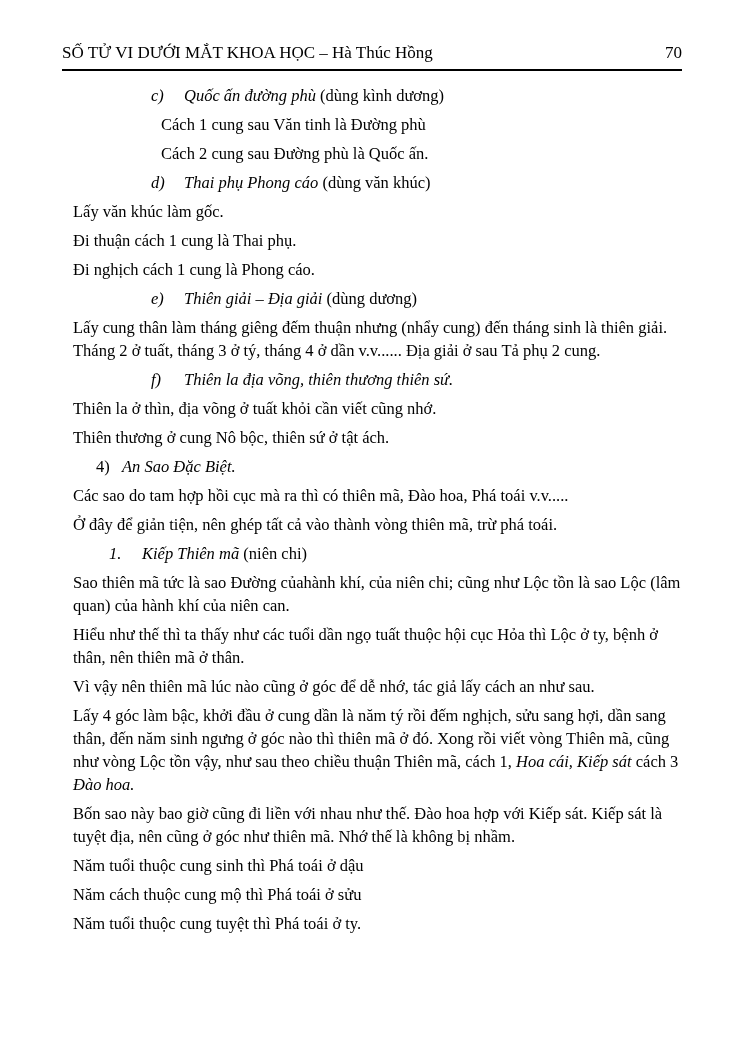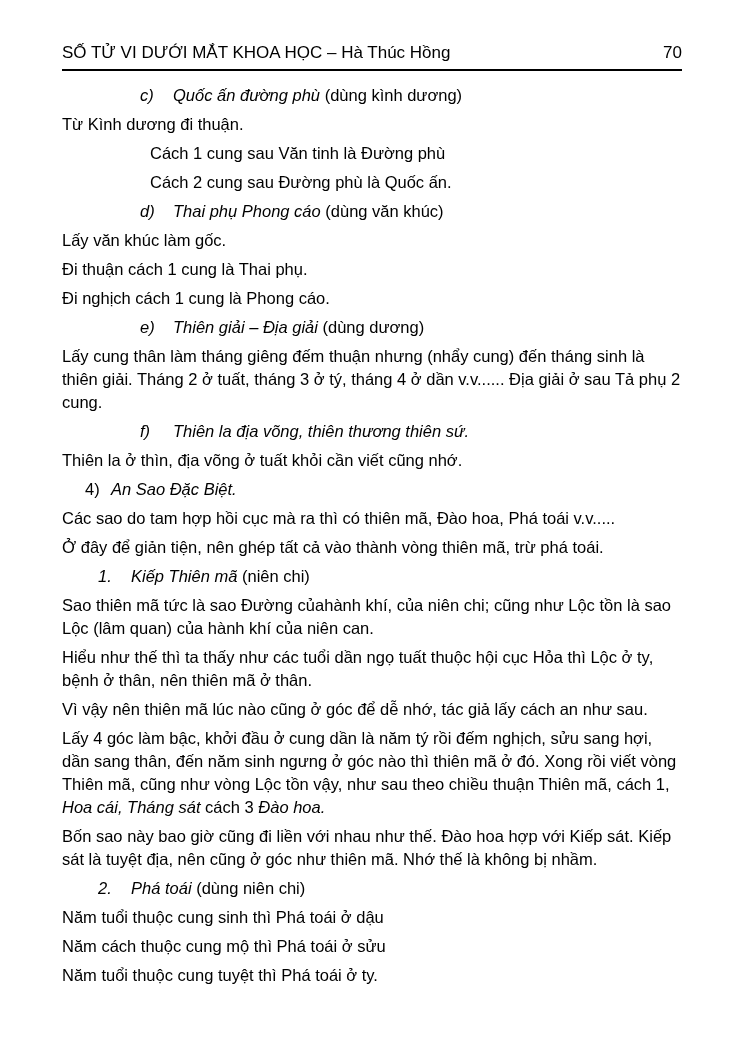--- a/index.html
+++ b/index.html
@@ -3,77 +3,76 @@
 <meta charset="utf-8">
 <style>
   html, body { margin: 0; padding: 0; background: #ffffff; }
   .page {
     position: relative;
     width: 744px;
     height: 1053px;
     background: #ffffff;
     box-sizing: border-box;
     padding: 42px 62px 0 62px;
-    font-family: Liberation Sans, sans-serif;
+    font-family: Liberation Serif, serif;
     color: #000000;
     overflow: hidden;
   }
   .page-header {
     display: flex;
     justify-content: space-between;
     align-items: flex-end;
     font-size: 17px;
     line-height: 22px;
     border-bottom: 2px solid #000000;
     padding-bottom: 5px;
   }
   .doc-body {
     padding-top: 13px;
     font-size: 16.5px;
     line-height: 23px;
   }
-  p.block { margin: 0 0 6px 0; }
+  p.block { margin: 0 0 6px 11px; }
   .it { font-style: italic; }
   .marker { display: inline-block; }
   .heading-letter { padding-left: 78px; }
   .heading-letter .marker { min-width: 33px; font-style: italic; }
   .indent { padding-left: 88px; }
   .section { padding-left: 23px; }
   .section .marker { min-width: 26px; }
   .subsection { padding-left: 36px; }
   .subsection .marker { min-width: 33px; font-style: italic; }
 </style>
 </head>
 <body>
 
 <div class="page">
   <div class="page-header">
     <span>SỐ TỬ VI DƯỚI MẮT KHOA HỌC – Hà Thúc Hồng</span>
     <span>70</span>
   </div>
   <div class="doc-body">
       <p class="block heading-letter"><span class="marker it">c)</span><span class="it">Quốc ấn đường phù</span><span> (dùng kình dương)</span></p>
-      <p class="block para"><span>Từ Kình dương đi thuận.</span></p>
       <p class="block indent"><span>Cách 1 cung sau Văn tinh là Đường phù</span></p>
       <p class="block indent"><span>Cách 2 cung sau Đường phù là Quốc ấn.</span></p>
       <p class="block heading-letter"><span class="marker it">d)</span><span class="it">Thai phụ Phong cáo</span><span> (dùng văn khúc)</span></p>
       <p class="block para"><span>Lấy văn khúc làm gốc.</span></p>
       <p class="block para"><span>Đi thuận cách 1 cung là Thai phụ.</span></p>
       <p class="block para"><span>Đi nghịch cách 1 cung là Phong cáo.</span></p>
       <p class="block heading-letter"><span class="marker it">e)</span><span class="it">Thiên giải – Địa giải</span><span> (dùng dương)</span></p>
       <p class="block para"><span>Lấy cung thân làm tháng giêng đếm thuận nhưng (nhẩy cung) đến tháng sinh là thiên giải. Tháng 2 ở tuất, tháng 3 ở tý, tháng 4 ở dần v.v...... Địa giải ở sau Tả phụ 2 cung.</span></p>
       <p class="block heading-letter"><span class="marker it">f)</span><span class="it">Thiên la địa võng, thiên thương thiên sứ.</span></p>
       <p class="block para"><span>Thiên la ở thìn, địa võng ở tuất khỏi cần viết cũng nhớ.</span></p>
+      <p class="block para"><span>Thiên thương ở cung Nô bộc, thiên sứ ở tật ách.</span></p>
       <p class="block section"><span class="marker">4)</span><span class="it">An Sao Đặc Biệt.</span></p>
       <p class="block para"><span>Các sao do tam hợp hồi cục mà ra thì có thiên mã, Đào hoa, Phá toái v.v.....</span></p>
       <p class="block para"><span>Ở đây để giản tiện, nên ghép tất cả vào thành vòng thiên mã, trừ phá toái.</span></p>
       <p class="block subsection"><span class="marker it">1.</span><span class="it">Kiếp Thiên mã</span><span> (niên chi)</span></p>
       <p class="block para"><span>Sao thiên mã tức là sao Đường củahành khí, của niên chi; cũng như Lộc tồn là sao Lộc (lâm quan) của hành khí của niên can.</span></p>
       <p class="block para"><span>Hiểu như thế thì ta thấy như các tuổi dần ngọ tuất thuộc hội cục Hỏa thì Lộc ở ty, bệnh ở thân, nên thiên mã ở thân.</span></p>
       <p class="block para"><span>Vì vậy nên thiên mã lúc nào cũng ở góc để dễ nhớ, tác giả lấy cách an như sau.</span></p>
-      <p class="block para"><span>Lấy 4 góc làm bậc, khởi đầu ở cung dần là năm tý rồi đếm nghịch, sửu sang hợi, dần sang thân, đến năm sinh ngưng ở góc nào thì thiên mã ở đó. Xong rồi viết vòng Thiên mã, cũng như vòng Lộc tồn vậy, như sau theo chiều thuận Thiên mã, cách 1, </span><span class="it">Hoa cái, Tháng sát</span><span> cách 3 </span><span class="it">Đào hoa.</span></p>
+      <p class="block para"><span>Lấy 4 góc làm bậc, khởi đầu ở cung dần là năm tý rồi đếm nghịch, sửu sang hợi, dần sang thân, đến năm sinh ngưng ở góc nào thì thiên mã ở đó. Xong rồi viết vòng Thiên mã, cũng như vòng Lộc tồn vậy, như sau theo chiều thuận Thiên mã, cách 1, </span><span class="it">Hoa cái, Kiếp sát</span><span> cách 3 </span><span class="it">Đào hoa.</span></p>
       <p class="block para"><span>Bốn sao này bao giờ cũng đi liền với nhau như thế. Đào hoa hợp với Kiếp sát. Kiếp sát là tuyệt địa, nên cũng ở góc như thiên mã. Nhớ thế là không bị nhầm.</span></p>
-      <p class="block subsection"><span class="marker it">2.</span><span class="it">Phá toái</span><span> (dùng niên chi)</span></p>
       <p class="block para"><span>Năm tuổi thuộc cung sinh thì Phá toái ở dậu</span></p>
       <p class="block para"><span>Năm cách thuộc cung mộ thì Phá toái ở sửu</span></p>
       <p class="block para"><span>Năm tuổi thuộc cung tuyệt thì Phá toái ở ty.</span></p>
     </div>
 </div>
 
 </body></html>

